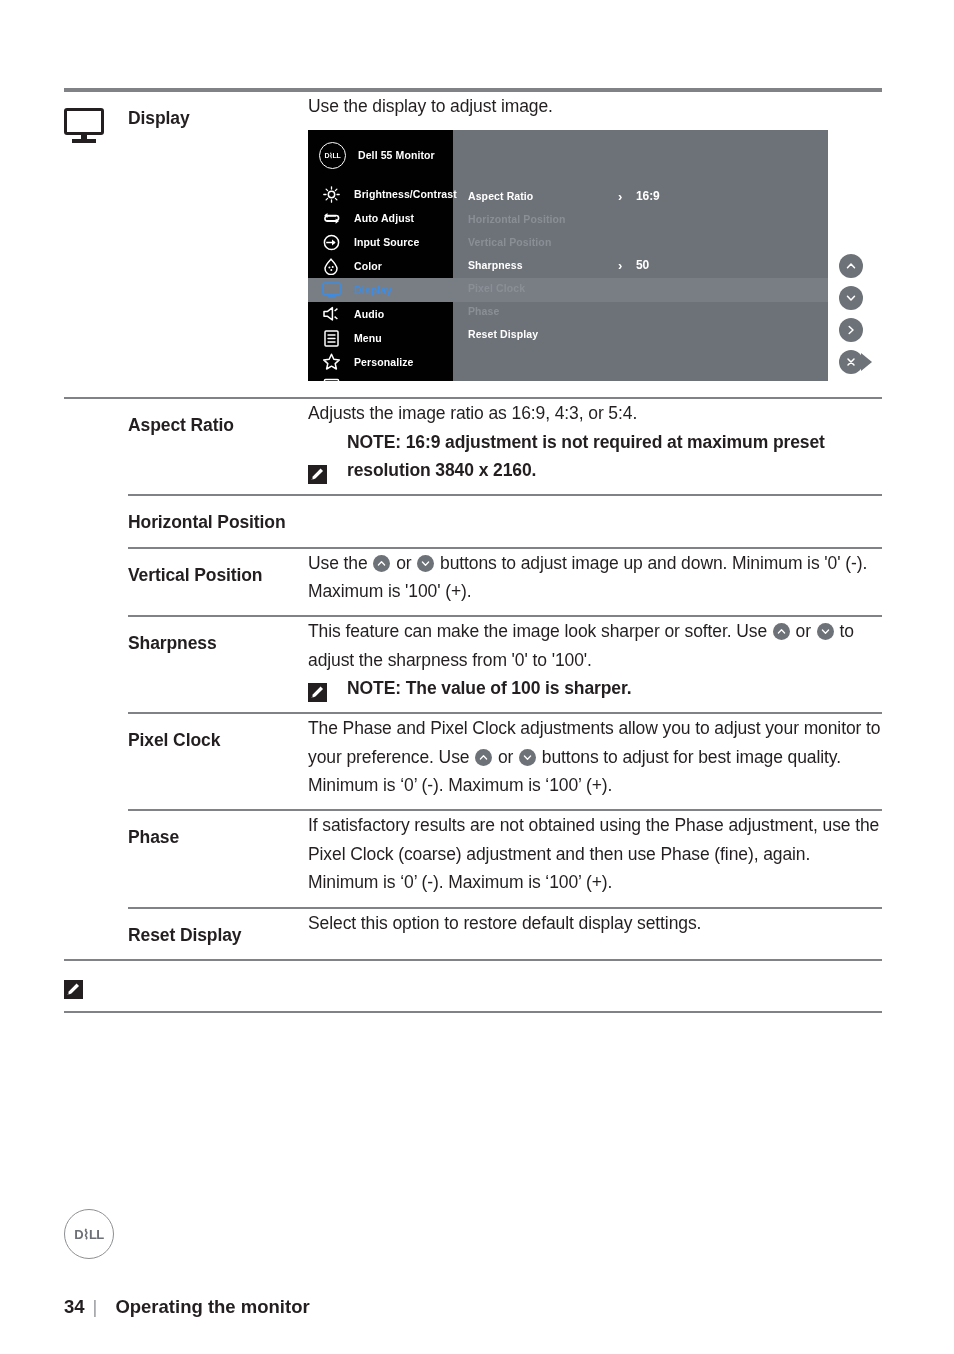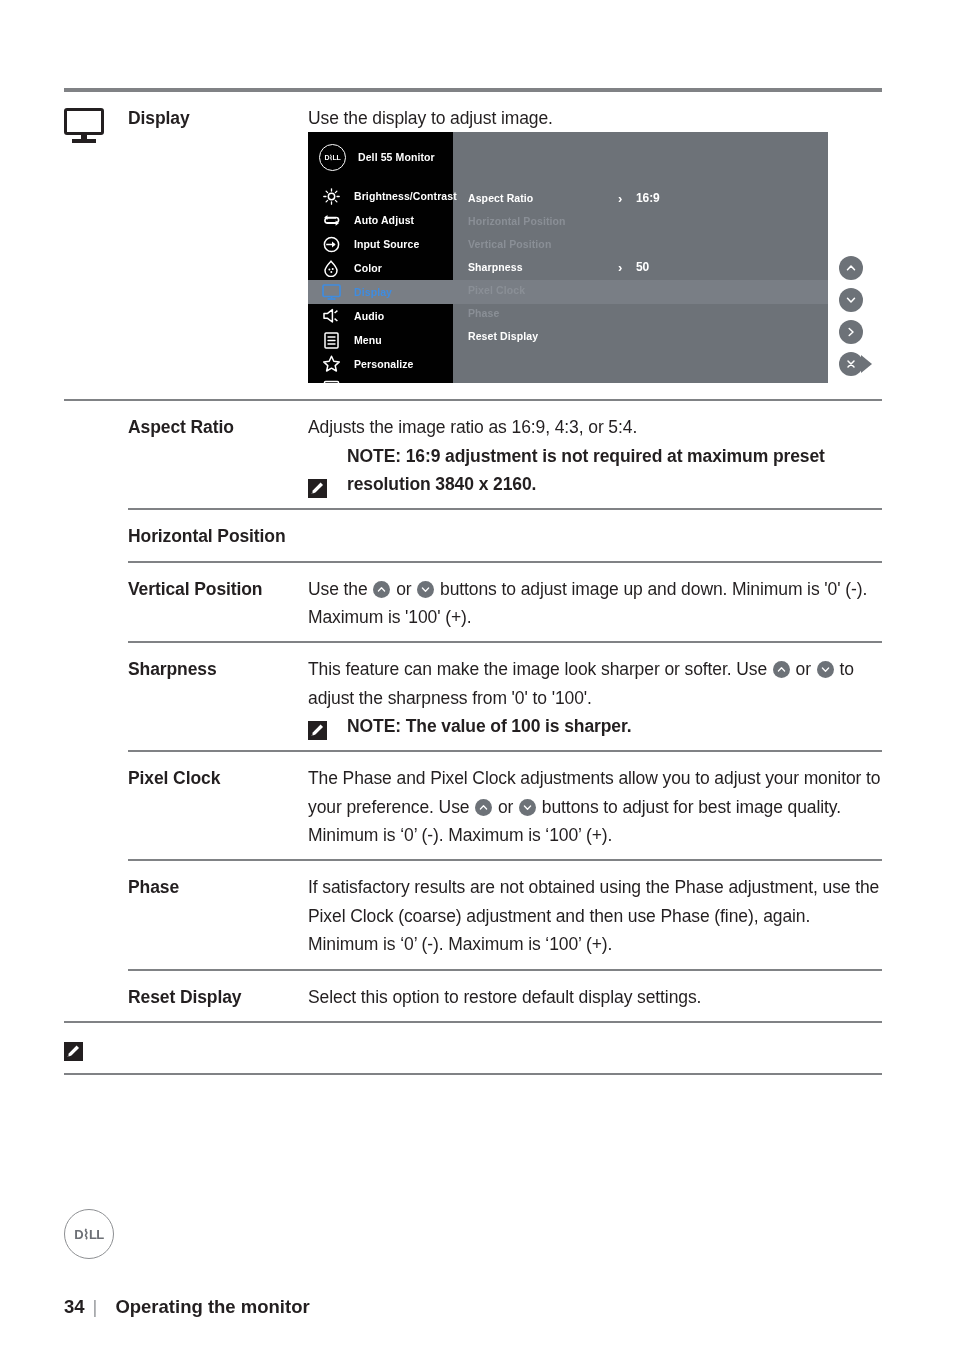--- a/index.html
+++ b/index.html
@@ -56,21 +56,21 @@
     flex: 0 0 180px;
     padding-top: 12px;
     padding-bottom: 10px;
     font-weight: bold;
     font-size: 17.5px;
     line-height: 1.62;
     letter-spacing: -0.1px;
   }
   .col-desc {
     flex: 1 1 auto;
-    padding-top: 12px;
+    padding-top: 0;
     padding-bottom: 10px;
     font-size: 17.5px;
     line-height: 1.62;
     letter-spacing: -0.1px;
   }
 
   
   .hdr .col-icon,
   .hdr .col-name,
   .hdr .col-desc {
@@ -151,20 +151,21 @@
     font-size: 17.5px;
     line-height: 1.62;
   }
   .bottom-note .note-icon { margin-right: 18px; margin-top: 5px; }
 
   
   .osd-wrap {
     position: relative;
     width: 428px;
     height: 253px;
+    margin-top: 10px;
     margin-bottom: 4px;
   }
   .osd {
     position: absolute;
     left: 0; top: 0;
     width: 520px;
     height: 251px;
     background: #6d7278;
     overflow: hidden;
   }

